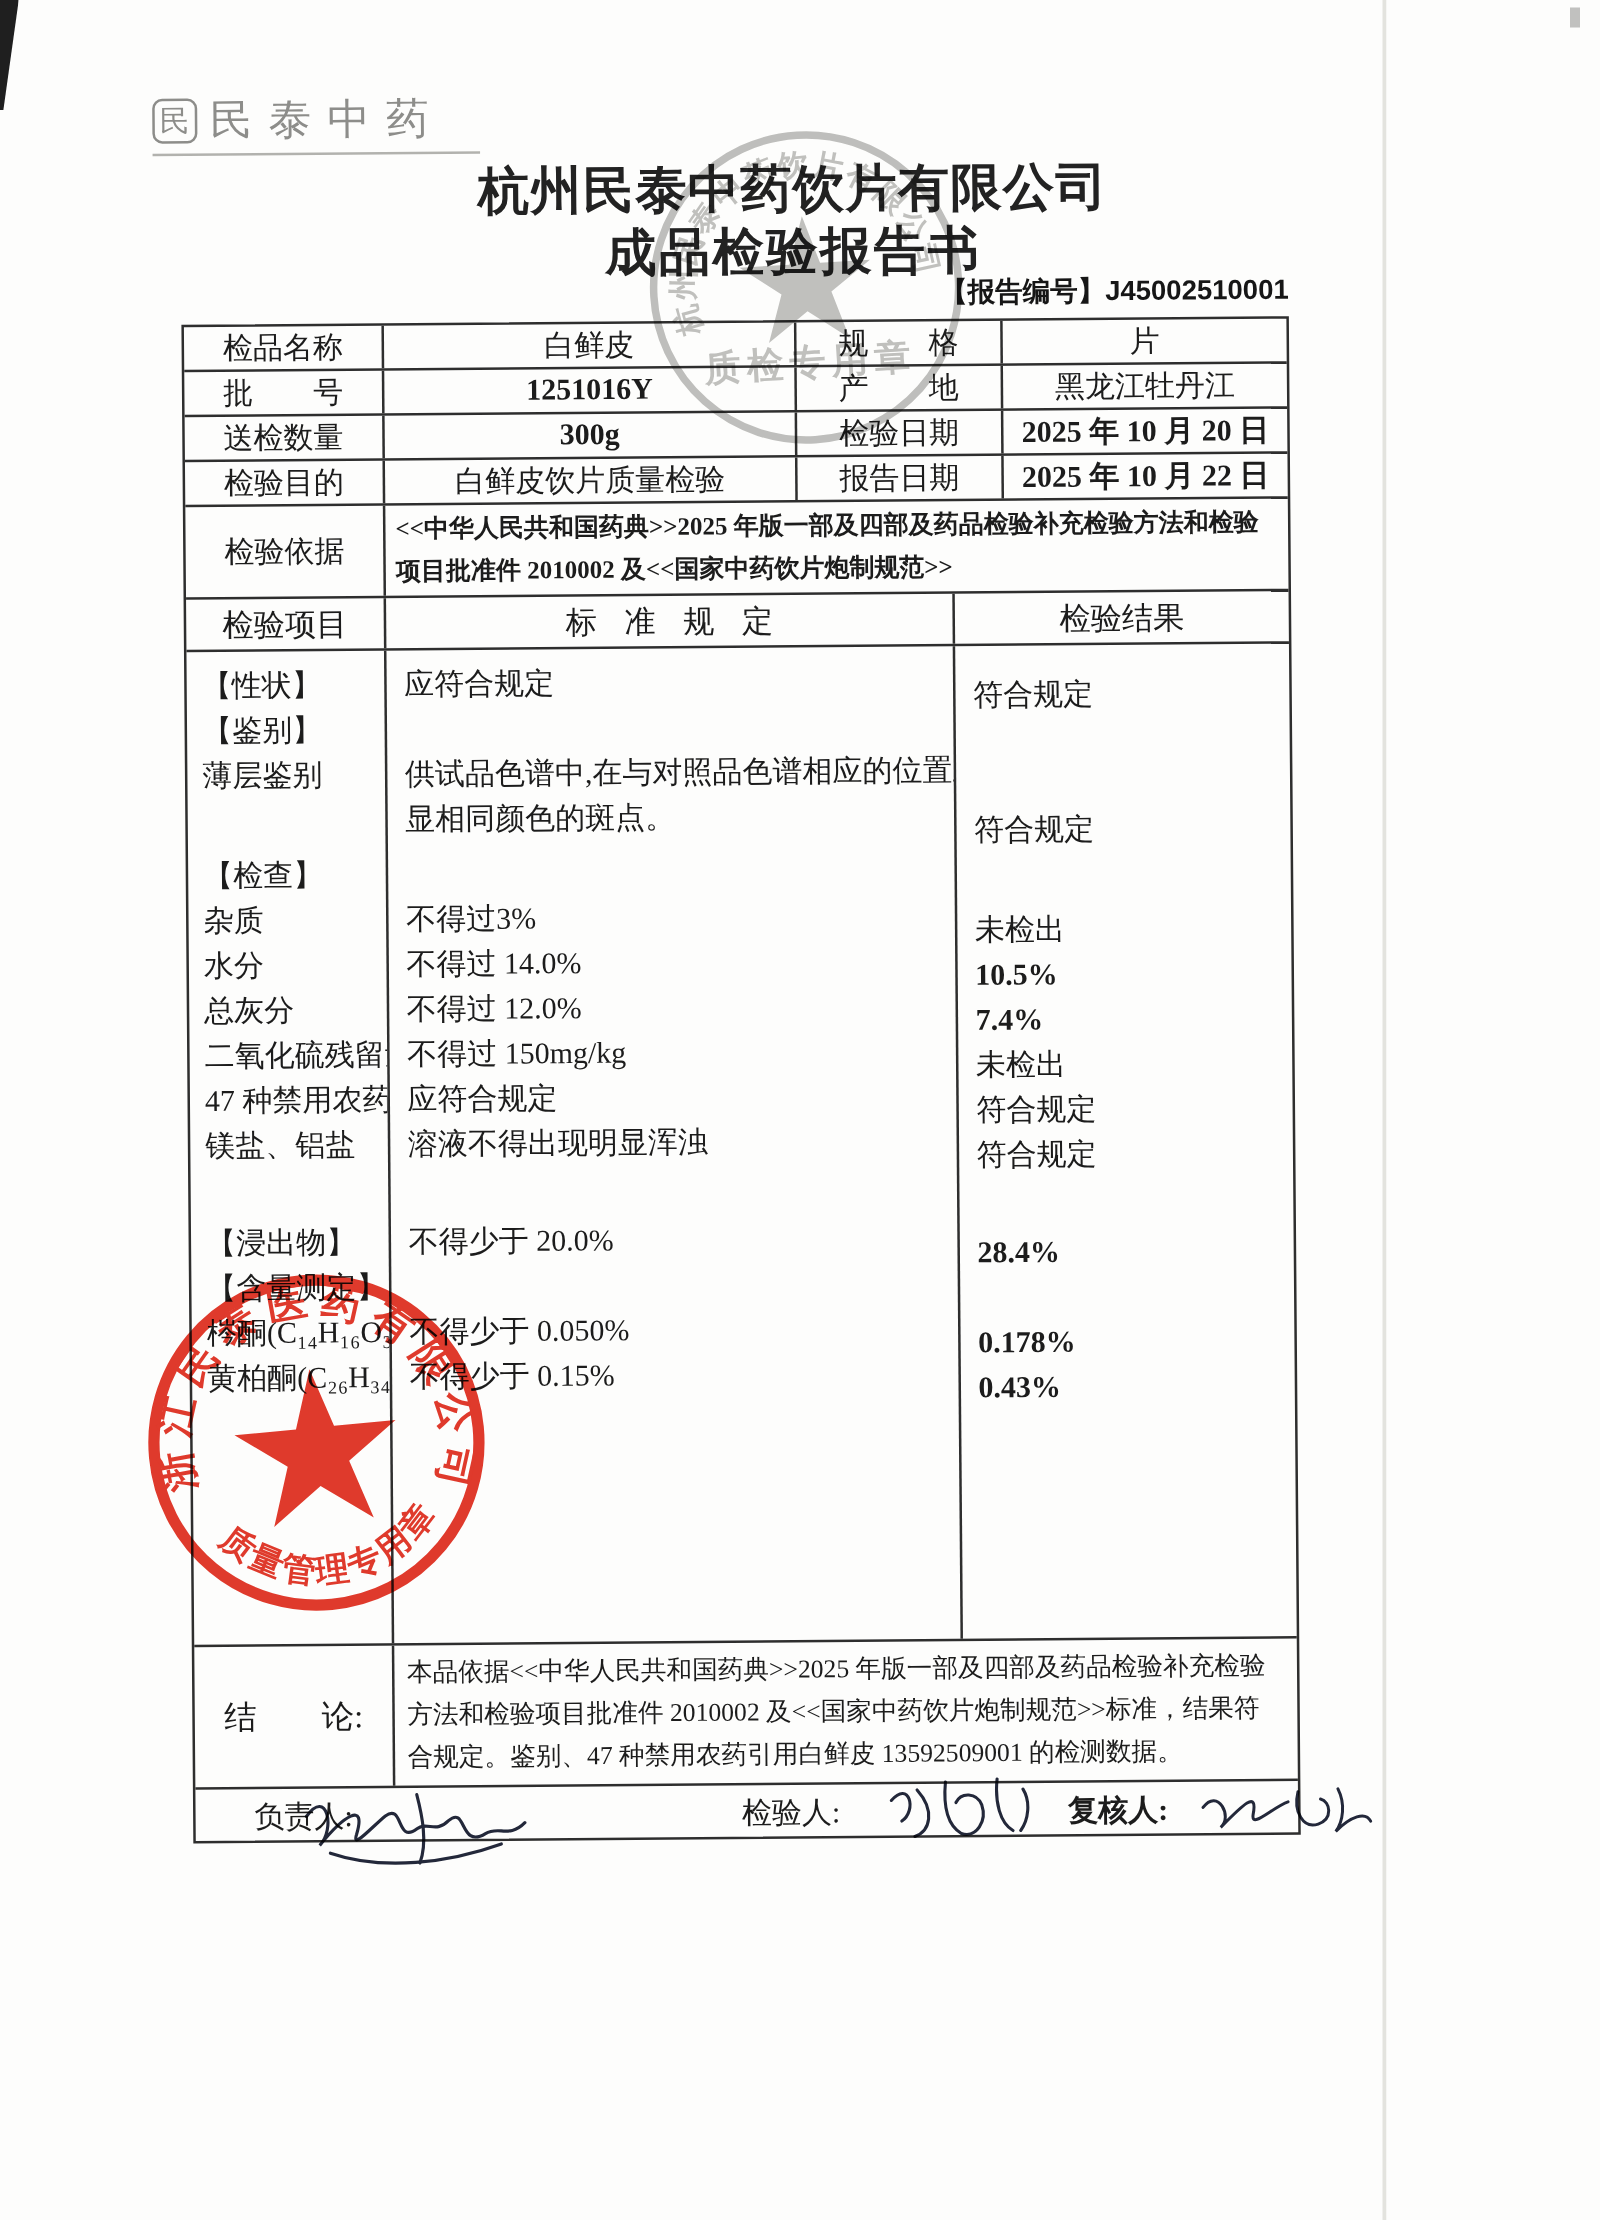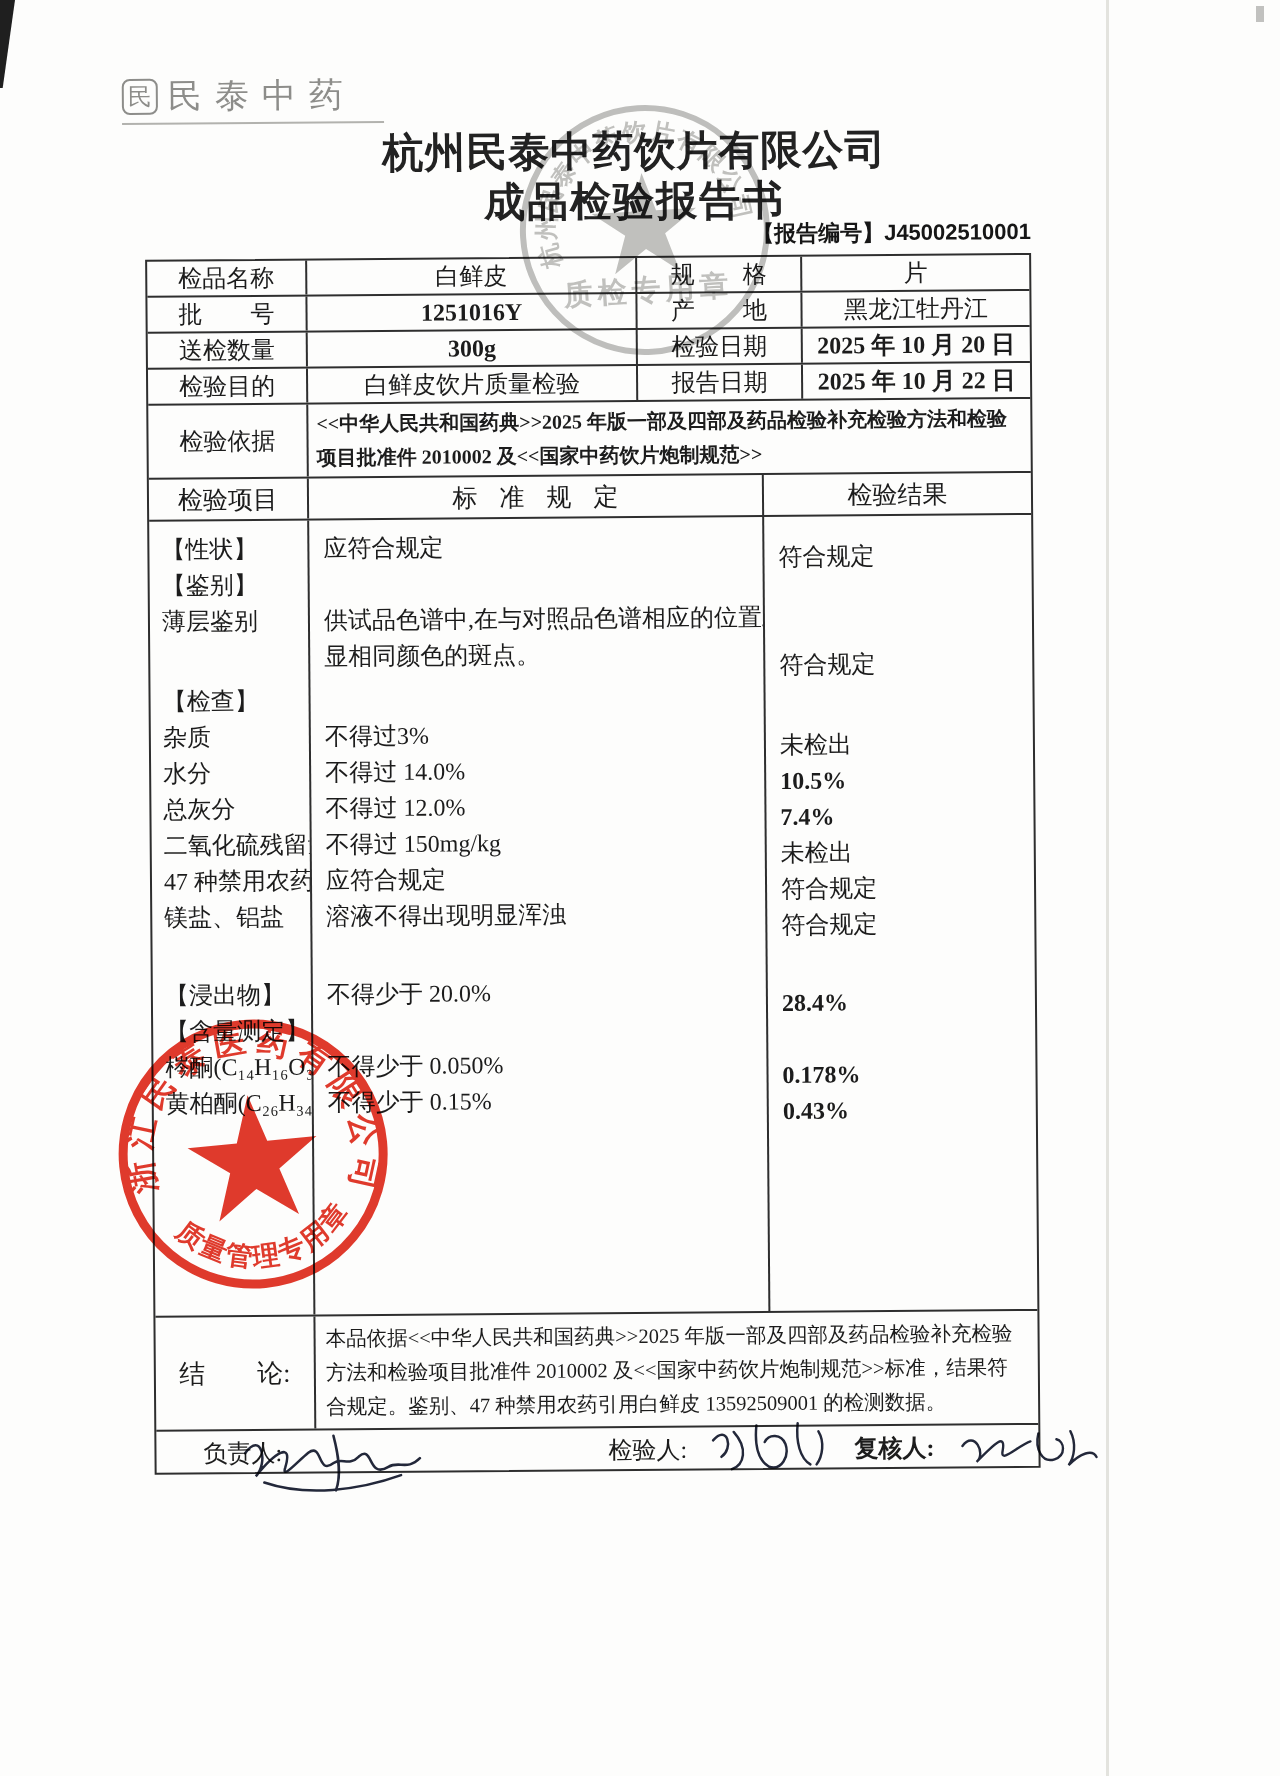--- a/index.html
+++ b/index.html
@@ -60,21 +60,21 @@
   .bold { font-weight:700; }
 
   .crow { display:grid; grid-template-columns:160px 1fr; border-bottom:2px solid #2e2e2e; min-height:103px; }
   .crow .lbl { border-right:2px solid #2e2e2e; display:flex; align-items:center; justify-content:center;
     font-size:26px; white-space:nowrap; }
   .crow .txt { padding:5px 10px; font-size:20.5px; line-height:34px; }
 
   .srow { position:relative; height:41px; font-size:24px; }
   .srow span { position:absolute; top:6px; }
   .sig-owner-label { left:12px;margin-left:35px; }
-  .sig-inspector-label { left:452px; }
+  .sig-inspector-label { left:437px; }
   .sig-reviewer-label { left:698px;font-weight:bold; }
 
   
   .stamp { position:absolute; mix-blend-mode:multiply; pointer-events:none; }
   .gray-stamp { left:520px; top:100px; transform:rotate(-3deg); opacity:.55; }
   .red-stamp { left:110px; top:1010px; transform:rotate(-5deg); opacity:.93; }
 
   .sig-svg { position:absolute; mix-blend-mode:multiply; }
 </style>
 </head>

